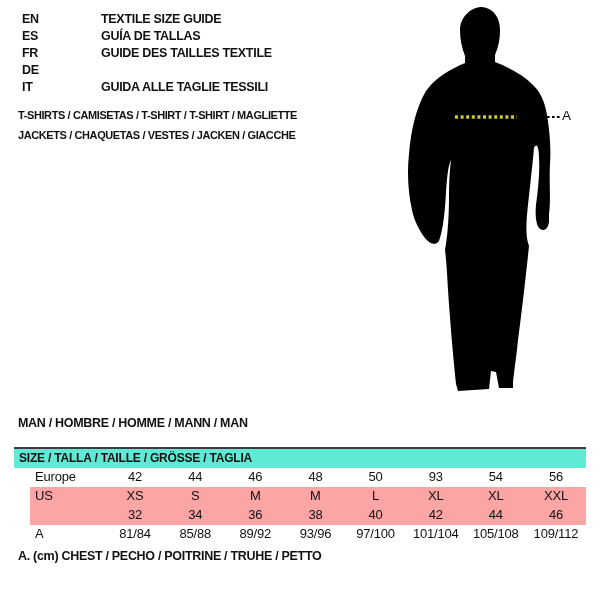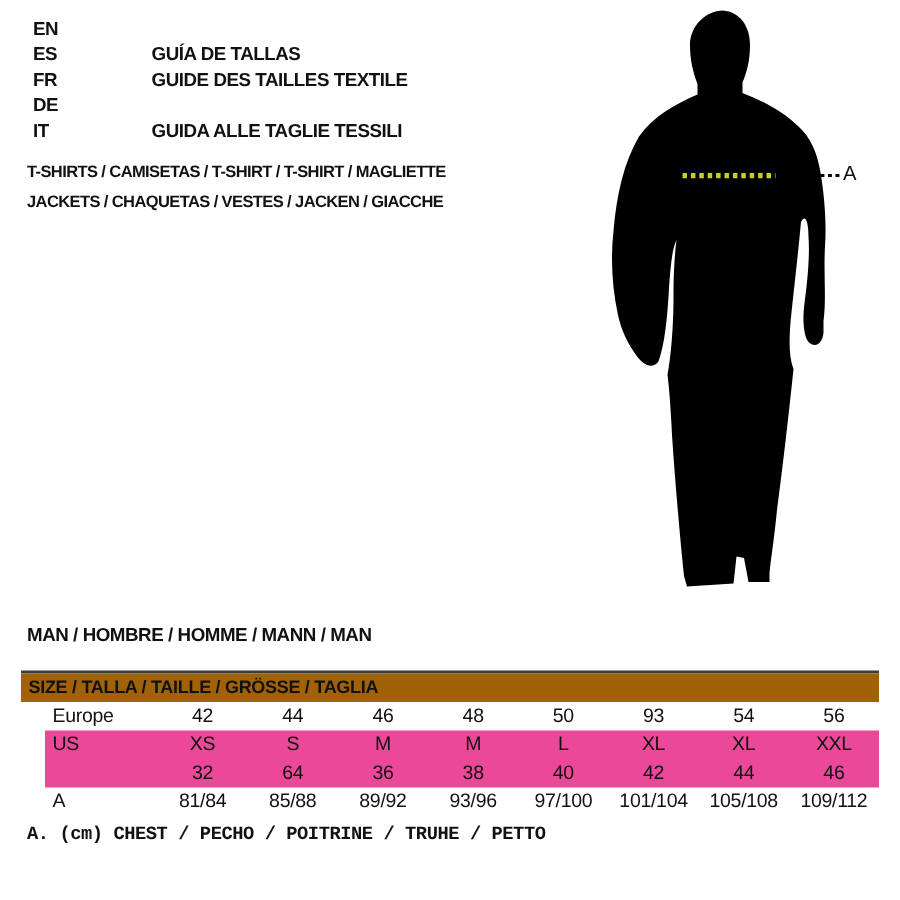--- a/index.html
+++ b/index.html
@@ -25,41 +25,42 @@
   .figure-wrap{left:395px;top:0px;width:180px;height:400px;}
   .figure-wrap svg{display:block;width:180px;height:400px;}
   .measure-label{left:562px;top:108px;font-size:13.5px;font-weight:500;letter-spacing:0;}
 
   
   .section-title{left:18px;top:416px;font-weight:bold;font-size:12.5px;letter-spacing:-0.3px;white-space:nowrap;}
 
   
   .size-table{left:14px;top:447px;width:572px;border-top:2px solid #3c3c3c;}
   .thead{
-    background:#a16207;height:19px;line-height:19px;
+    background:#5eead4;height:19px;line-height:19px;
     font-weight:bold;font-size:12px;letter-spacing:-0.2px;
     padding-left:5px;
   }
   .trow{
     display:grid;grid-template-columns:75px repeat(8,1fr);
     height:19px;line-height:17px;font-size:13px;letter-spacing:-0.2px;margin-left:16px;
   }
-  .trow.alt{background:#ec4899;}
+  .trow.alt{background:#fca5a5;}
   .tlabel{text-align:left;padding-left:5px;}
   .tcell{text-align:center;}
 
   
-  .footnote{left:18px;top:549px;font-weight:bold;font-size:12.5px;letter-spacing:-0.3px;white-space:nowrap;font-family:Liberation Mono, monospace;}
+  .footnote{left:18px;top:549px;font-weight:bold;font-size:12.5px;letter-spacing:-0.3px;white-space:nowrap;}
 </style>
 </head>
 <body>
 
 <div class="abs lang-block">
   <div class="lang-row">
     <span class="lang-code">EN</span>
+    <span class="lang-label">TEXTILE SIZE GUIDE</span>
   </div>
   <div class="lang-row">
     <span class="lang-code">ES</span>
     <span class="lang-label">GUÍA DE TALLAS</span>
   </div>
   <div class="lang-row">
     <span class="lang-code">FR</span>
     <span class="lang-label">GUIDE DES TAILLES TEXTILE</span>
   </div>
   <div class="lang-row">
@@ -141,21 +142,21 @@
     <span class="tcell">M</span>
     <span class="tcell">L</span>
     <span class="tcell">XL</span>
     <span class="tcell">XL</span>
     <span class="tcell">XXL</span>
   </div>
 
   <div class="trow alt">
     <span class="tlabel"></span>
     <span class="tcell">32</span>
-    <span class="tcell">64</span>
+    <span class="tcell">34</span>
     <span class="tcell">36</span>
     <span class="tcell">38</span>
     <span class="tcell">40</span>
     <span class="tcell">42</span>
     <span class="tcell">44</span>
     <span class="tcell">46</span>
   </div>
 
   <div class="trow">
     <span class="tlabel">A</span>

